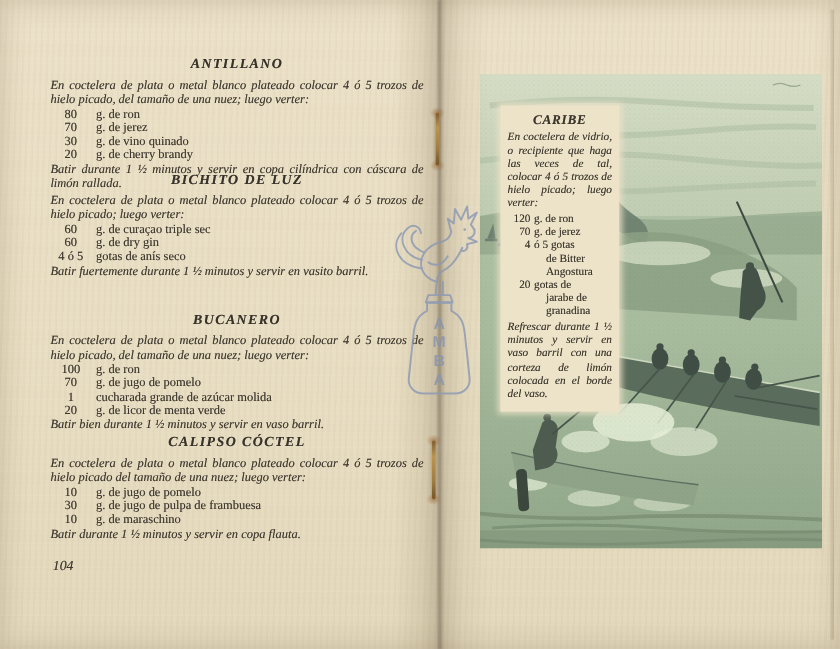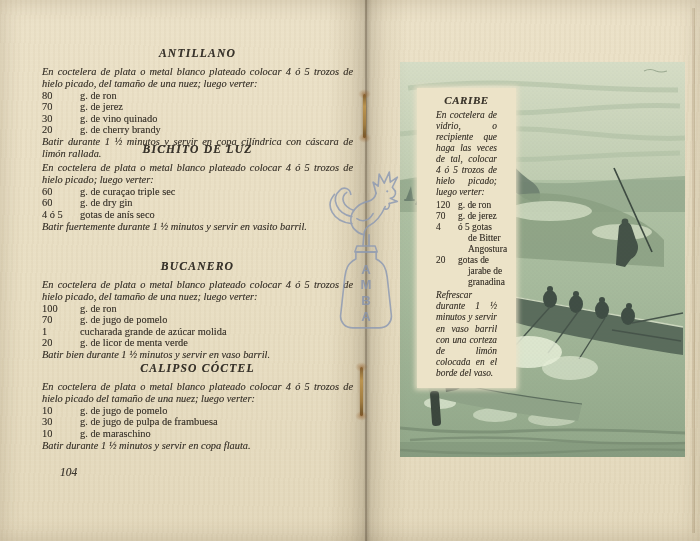--- a/index.html
+++ b/index.html
@@ -33,39 +33,39 @@
     background:rgba(120,95,60,.14);border-right:1px solid rgba(120,95,60,.10);}
   
   .recipe{position:absolute;left:42px;width:311px;font-size:10.4px;
     text-shadow:0 0 .5px rgba(62,56,47,.55);}
   .r1{top:47px}.r2{top:143px}.r3{top:260px}.r4{top:362px}
   .recipe h3{margin:0 0 6px;font-size:11.6px;font-weight:bold;font-style:italic;
     text-align:center;letter-spacing:1.2px;color:#37322a;}
   .intro{margin:0;font-style:italic;text-align:justify;line-height:11.6px;}
   .ings{margin:1px 0 0;}
   .ing{line-height:11.2px;white-space:nowrap;}
-  .ing .q{display:inline-block;width:34px;text-align:left;padding-right:4px;}
+  .ing .q{display:inline-block;width:34px;text-align:center;padding-right:4px;}
   .closing{margin:1px 0 0;font-style:italic;text-align:justify;line-height:11.6px;}
-  .pagenum{position:absolute;left:60px;top:466px;font-style:italic;font-size:11.5px;
+  .pagenum{position:absolute;left:44px;top:466px;font-style:italic;font-size:11.5px;
     text-shadow:0 0 .5px rgba(62,56,47,.55);}
   
   .illu{position:absolute;left:400px;top:62px;width:285px;height:395px;}
   
   .caribe-box{
     position:absolute;left:417px;top:88px;width:99px;box-sizing:border-box;
-    padding:6px 19px 8px;background:#ece3c8;
+    padding:6px 6px 8px;background:#ece3c8;
     box-shadow:0 0 5px 2px rgba(236,227,200,.85);
     font-size:9.4px;color:#3b352c;text-shadow:0 0 .4px rgba(60,54,44,.5);
   }
   .caribe-box h3{margin:0 0 4px;font-size:11px;font-weight:bold;font-style:italic;
     text-align:center;letter-spacing:.6px;}
   .caribe-box .intro{line-height:11px;}
   .clines{margin:2px 0 1px;}
   .cline{line-height:11px;white-space:nowrap;}
-  .cline .q{display:inline-block;width:19px;padding-right:3px;}
+  .cline .q{display:inline-block;width:19px;text-align:right;padding-right:3px;}
   .cline.cont .t{padding-left:10px;}
   .caribe-box .closing{line-height:11.2px;margin-top:2px;}
   
   .staple{position:absolute;width:3px;border-radius:2px;
     background:linear-gradient(180deg,#7d5f33,#bb944f 28%,#a07c41 70%,#6f5329);
     box-shadow:0 0 3px rgba(120,85,40,.55);}
   .s1{left:363px;top:94px;height:44px;}
   .s2{left:360px;top:367px;height:49px;}
   .staple::before,.staple::after{
     content:"";position:absolute;left:-5px;width:13px;height:10px;border-radius:50%;

